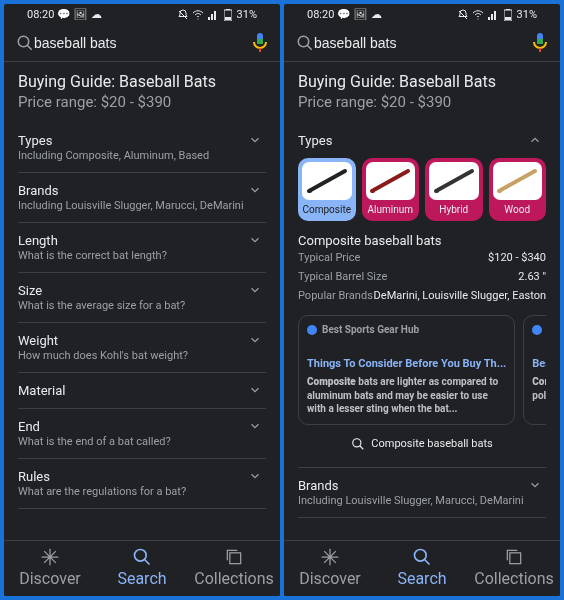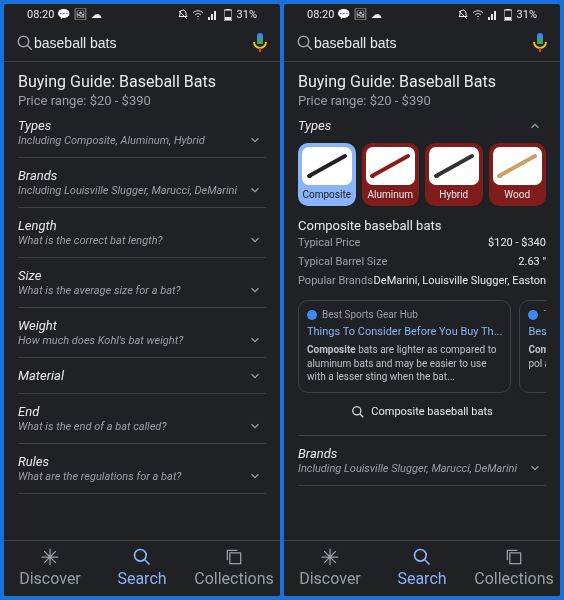--- a/index.html
+++ b/index.html
@@ -42,39 +42,38 @@
   flex: 1;
   background: transparent;
   border: none;
   color: #e8eaed;
   font-size: 14px;
   outline: none;
 }
 .content { flex: 1; overflow-y: auto; padding: 10px 14px; }
 .content::-webkit-scrollbar { display: none; }
 .guide-title { font-size: 16px; color: #e8eaed; margin-bottom: 2px; }
-.price-range { font-size: 13px; color: #9aa0a6; }
+.price-range { font-size: 15px; color: #9aa0a6; margin-bottom: 12px; }
 .section {
   border-bottom: 1px solid #3c4043;
   padding: 10px 0;
 }
 .section-row {
   display: flex;
   justify-content: space-between;
-  align-items: flex-end;
-  font-style: italic;
+  align-items: flex-start;
 }
 .section-text { flex: 1; }
 .section-title { font-size: 13px; color: #e8eaed; }
 .section-sub { font-size: 11px; color: #9aa0a6; margin-top: 1px; }
 .chevron { color: #9aa0a6; padding: 0 4px; }
 .tiles { display: flex; gap: 6px; margin-top: 10px; }
 .tile {
   flex: 1;
-  background: #7f1d1d;
+  background: #be185d;
   border-radius: 10px;
   padding: 4px 4px 6px;
   display: flex;
   flex-direction: column;
   align-items: center;
   gap: 4px;
 }
 .tile.selected { background: #8ab4f8; }
 .tile.selected .tile-label { color: #202124; }
 .tile-img {
@@ -92,24 +91,25 @@
 .detail-sub { font-size: 10px; color: #9aa0a6; margin-top: 1px; margin-bottom: 8px; }
 .detail-row { display: flex; justify-content: space-between; font-size: 11px; padding: 3px 0; }
 .detail-label { color: #9aa0a6; }
 .detail-val { color: #e8eaed; }
 .cards { display: flex; gap: 8px; margin-top: 10px; overflow: hidden; }
 .card {
   flex: 0 0 62%;
   border: 1px solid #3c4043;
   border-radius: 10px;
   padding: 8px;
+  font-weight: bold;
 }
 .card-src { display: flex; align-items: center; gap: 5px; font-size: 10px; color: #9aa0a6; }
 .card-src-dot { width: 10px; height: 10px; border-radius: 50%; background: #4285f4; flex-shrink: 0; }
-.card-title { font-size: 11px; color: #8ab4f8; margin-top: 5px; white-space: nowrap; overflow: hidden; text-overflow: ellipsis; }
+.card-title { font-size: 11px; color: #8ab4f8; margin-top: 22px; white-space: nowrap; overflow: hidden; text-overflow: ellipsis; }
 .card-text { font-size: 10px; color: #bdc1c6; margin-top: 5px; line-height: 1.35; }
 .comp-search { display: flex; align-items: center; justify-content: center; gap: 6px; font-size: 11px; color: #e8eaed; margin: 12px 0 6px; }
 .bottom-nav {
   display: flex;
   border-top: 1px solid #3c4043;
   background: #202124;
 }
 .nav-item {
   flex: 1;
   display: flex;
@@ -183,21 +183,21 @@
 
   <div class="content">
     <div class="guide-title">Buying Guide: Baseball Bats</div>
     <div class="price-range">Price range: $20 - $390</div>
 
     <div id="sections-left">
         <div class="section">
           <div class="section-row">
             <div class="section-text">
               <div class="section-title">Types</div>
-              <div class="section-sub">Including Composite, Aluminum, Hybrid</div>
+              <div class="section-sub">Including Composite, Aluminum, Based</div>
             </div>
             <span class="chevron">
               <svg width="14" height="14" viewBox="0 0 24 24">
                 <path d="M6 9l6 6 6-6" stroke="#9aa0a6" stroke-width="2" fill="none"></path>
               </svg>
             </span>
           </div>
         </div>
         <div class="section">
           <div class="section-row">

